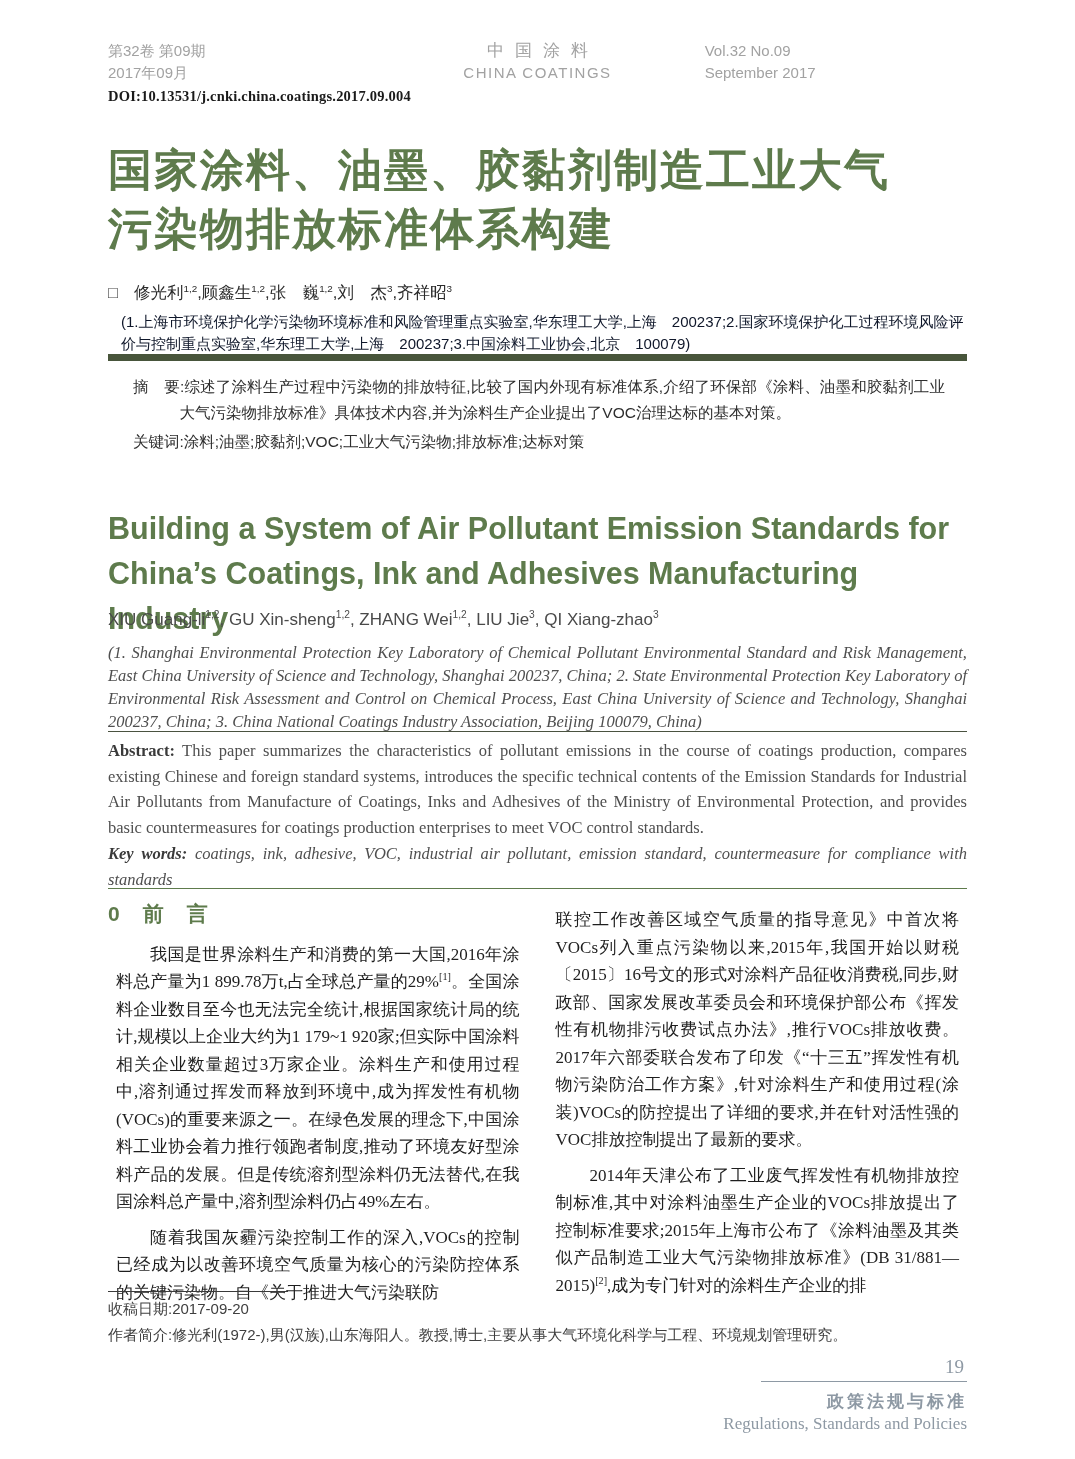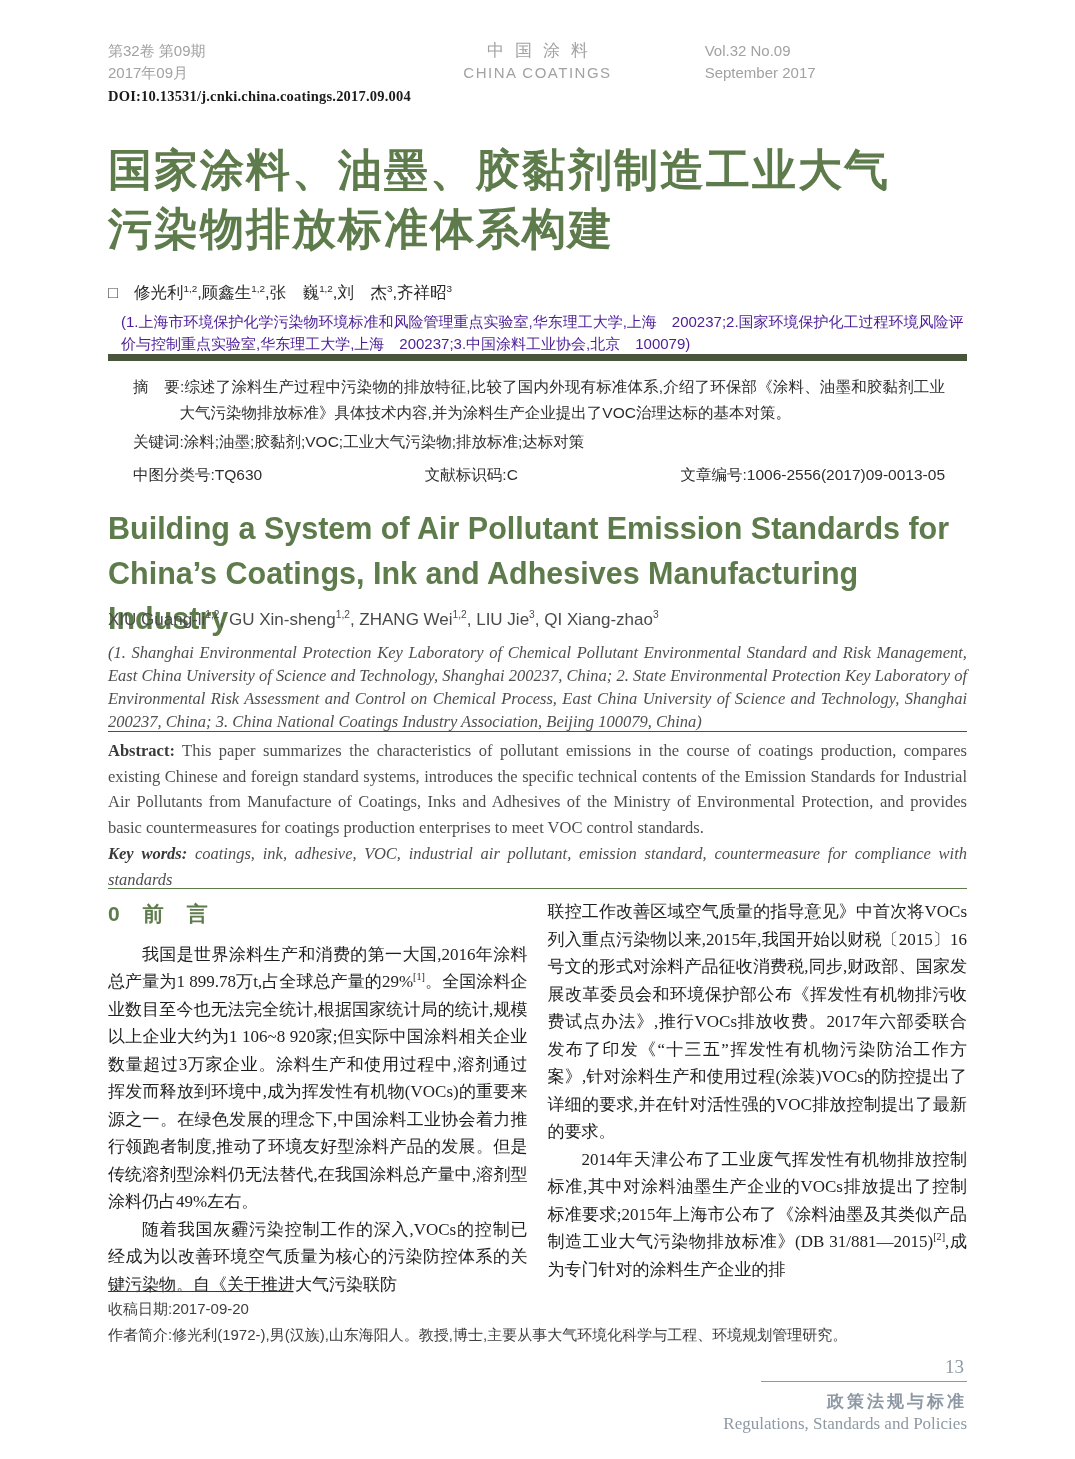--- a/index.html
+++ b/index.html
@@ -36,21 +36,21 @@
              font-weight:bold; font-size:44px; line-height:59px; color:var(--green);
              letter-spacing:2px; }
 
   
   .authors-zh{ top:282px; font-family:"Liberation Sans","DejaVu Sans",sans-serif;
                font-size:16.5px; color:#2b2b2b; }
   .authors-zh .marker{ margin-right:16px; color:#444; }
   sup{ font-size:0.6em; line-height:0; }
 
   .affil-zh{ top:311px; padding-left:13px; font-family:"Liberation Sans","DejaVu Sans",sans-serif;
-             font-size:15px; line-height:21.5px; color:#4c1d95; }
+             font-size:15px; line-height:21.5px; color:#0f172a; }
 
   .bar{ top:354px; height:7px; background:var(--bar-green); }
 
   
   .abs-zh{ top:374px; padding:0 22px 0 25px; font-family:"Liberation Sans","DejaVu Sans",sans-serif;
            font-size:15.5px; line-height:25.5px; color:#2e2e2e; }
   .abs-zh .hang{ padding-left:3em; text-indent:-3em; text-align:justify; }
   .abs-zh .kw{ margin-top:4px; }
   .abs-zh .clc{ margin-top:7px; display:flex; justify-content:space-between; }
 
@@ -69,21 +69,21 @@
 
   .abs-en{ top:738px; font-size:16.5px; line-height:25.5px; color:var(--en-gray); text-align:justify; }
   .abs-en b{ color:#3a3a3a; }
   .abs-en .kw-en{ margin-top:1px;font-style:italic; }
 
   .rule2{ top:888px; border-top:1.5px solid var(--green); }
 
   
   .cols{ top:898px; display:flex; gap:20px; }
   .col{ flex:1; font-size:17px; line-height:27.5px; text-align:justify; color:var(--ink); }
-  .col p{ margin:0; text-indent:2em; }
+  .col p{ margin:8px; text-indent:2em; }
   .col p.noindent{ text-indent:0; }
   .sec-h{ font-family:"Liberation Sans","DejaVu Sans",sans-serif; font-weight:bold;
           font-size:21px; color:var(--green); margin:2px 0 13px 0; letter-spacing:1px; }
 
   
   .footnote{ top:1291px; font-family:"Liberation Sans","DejaVu Sans",sans-serif;
              font-size:15px; line-height:26px; color:#3f3f3f; }
   .footnote .divider{ width:180px; border-top:1.5px solid #3a3a3a; margin-bottom:4px; }
 
   
@@ -126,25 +126,20 @@
     <span class="marker">□</span><span><span>修光利</span><sup>1,2</sup>,<span>顾鑫生</span><sup>1,2</sup>,<span>张　巍</span><sup>1,2</sup>,<span>刘　杰</span><sup>3</sup>,<span>齐祥昭</span><sup>3</sup></span>
   </div>
 
   <div class="abs affil-zh">(1.上海市环境保护化学污染物环境标准和风险管理重点实验室,华东理工大学,上海　200237;2.国家环境保护化工过程环境风险评价与控制重点实验室,华东理工大学,上海　200237;3.中国涂料工业协会,北京　100079)</div>
 
   <div class="abs bar"></div>
 
   <div class="abs abs-zh">
     <div class="hang"><span>摘　要:</span><span>综述了涂料生产过程中污染物的排放特征,比较了国内外现有标准体系,介绍了环保部《涂料、油墨和胶黏剂工业大气污染物排放标准》具体技术内容,并为涂料生产企业提出了VOC治理达标的基本对策。</span></div>
     <div class="kw"><span>关键词:</span><span>涂料;油墨;胶黏剂;VOC;工业大气污染物;排放标准;达标对策</span></div>
-    <div class="clc">
-      <span><span>中图分类号:</span><span>TQ630</span></span>
-      <span><span>文献标识码:</span><span>C</span></span>
-      <span><span>文章编号:</span><span>1006-2556(2017)09-0013-05</span></span>
-    </div>
   </div>
 
   <div class="abs title-en">
     <div>Building a System of Air Pollutant Emission Standards for</div>
     <div>China’s Coatings, Ink and Adhesives Manufacturing Industry</div>
   </div>
 
   <div class="abs authors-en"><span>XIU Guang-li</span><sup>1,2</sup>, <span>GU Xin-sheng</span><sup>1,2</sup>, <span>ZHANG Wei</span><sup>1,2</sup>, <span>LIU Jie</span><sup>3</sup>, <span>QI Xiang-zhao</span><sup>3</sup></div>
 
   <div class="abs affil-en">(1. Shanghai Environmental Protection Key Laboratory of Chemical Pollutant Environmental Standard and Risk Management, East China University of Science and Technology, Shanghai 200237, China; 2. State Environmental Protection Key Laboratory of Environmental Risk Assessment and Control on Chemical Process, East China University of Science and Technology, Shanghai 200237, China; 3. China National Coatings Industry Association, Beijing 100079, China)</div>
@@ -155,38 +150,38 @@
     <div><b>Abstract:</b><span> This paper summarizes the characteristics of pollutant emissions in the course of coatings production, compares existing Chinese and foreign standard systems, introduces the specific technical contents of the Emission Standards for Industrial Air Pollutants from Manufacture of Coatings, Inks and Adhesives of the Ministry of Environmental Protection, and provides basic countermeasures for coatings production enterprises to meet VOC control standards.</span></div>
     <div class="kw-en"><b>Key words:</b><span> coatings, ink, adhesive, VOC, industrial air pollutant, emission standard, countermeasure for compliance with standards</span></div>
   </div>
 
   <div class="abs rule2"></div>
 
   <div class="abs cols">
     <div class="col">
       <div class="sec-h">0　前　言</div>
       <div>
-          <p><span>我国是世界涂料生产和消费的第一大国,2016年涂料总产量为1 899.78万t,占全球总产量的29%</span><sup>[1]</sup><span>。全国涂料企业数目至今也无法完全统计,根据国家统计局的统计,规模以上企业大约为1 106~8 920家;但实际中国涂料相关企业数量超过3万家企业。涂料生产和使用过程中,溶剂通过挥发而释放到环境中,成为挥发性有机物(VOCs)的重要来源之一。在绿色发展的理念下,中国涂料工业协会着力推行领跑者制度,推动了环境友好型涂料产品的发展。但是传统溶剂型涂料仍无法替代,在我国涂料总产量中,溶剂型涂料仍占49%左右。</span></p>
+          <p><span>我国是世界涂料生产和消费的第一大国,2016年涂料总产量为1 899.78万t,占全球总产量的29%</span><sup>[1]</sup><span>。全国涂料企业数目至今也无法完全统计,根据国家统计局的统计,规模以上企业大约为1 179~1 920家;但实际中国涂料相关企业数量超过3万家企业。涂料生产和使用过程中,溶剂通过挥发而释放到环境中,成为挥发性有机物(VOCs)的重要来源之一。在绿色发展的理念下,中国涂料工业协会着力推行领跑者制度,推动了环境友好型涂料产品的发展。但是传统溶剂型涂料仍无法替代,在我国涂料总产量中,溶剂型涂料仍占49%左右。</span></p>
           <p><span>随着我国灰霾污染控制工作的深入,VOCs的控制已经成为以改善环境空气质量为核心的污染防控体系的关键污染物。自《关于推进大气污染联防</span></p>
         </div>
     </div>
     <div class="col">
       <div>
           <p class="noindent"><span>联控工作改善区域空气质量的指导意见》中首次将VOCs列入重点污染物以来,2015年,我国开始以财税〔2015〕16号文的形式对涂料产品征收消费税,同步,财政部、国家发展改革委员会和环境保护部公布《挥发性有机物排污收费试点办法》,推行VOCs排放收费。2017年六部委联合发布了印发《“十三五”挥发性有机物污染防治工作方案》,针对涂料生产和使用过程(涂装)VOCs的防控提出了详细的要求,并在针对活性强的VOC排放控制提出了最新的要求。</span></p>
           <p><span>2014年天津公布了工业废气挥发性有机物排放控制标准,其中对涂料油墨生产企业的VOCs排放提出了控制标准要求;2015年上海市公布了《涂料油墨及其类似产品制造工业大气污染物排放标准》(DB 31/881—2015)</span><sup>[2]</sup><span>,成为专门针对的涂料生产企业的排</span></p>
         </div>
     </div>
   </div>
 
   <div class="abs footnote">
     <div class="divider"></div>
     <div><span>收稿日期:</span><span>2017-09-20</span></div>
     <div><span>作者简介:</span><span>修光利(1972-),男(汉族),山东海阳人。教授,博士,主要从事大气环境化科学与工程、环境规划管理研究。</span></div>
   </div>
 
   <div class="footer-right">
-    <div class="pageno">13</div>
+    <div class="pageno">19</div>
     <div class="fline"></div>
     <div class="fzh">政策法规与标准</div>
     <div class="fen">Regulations, Standards and Policies</div>
   </div>
 
 </div>
 
 </body></html>

